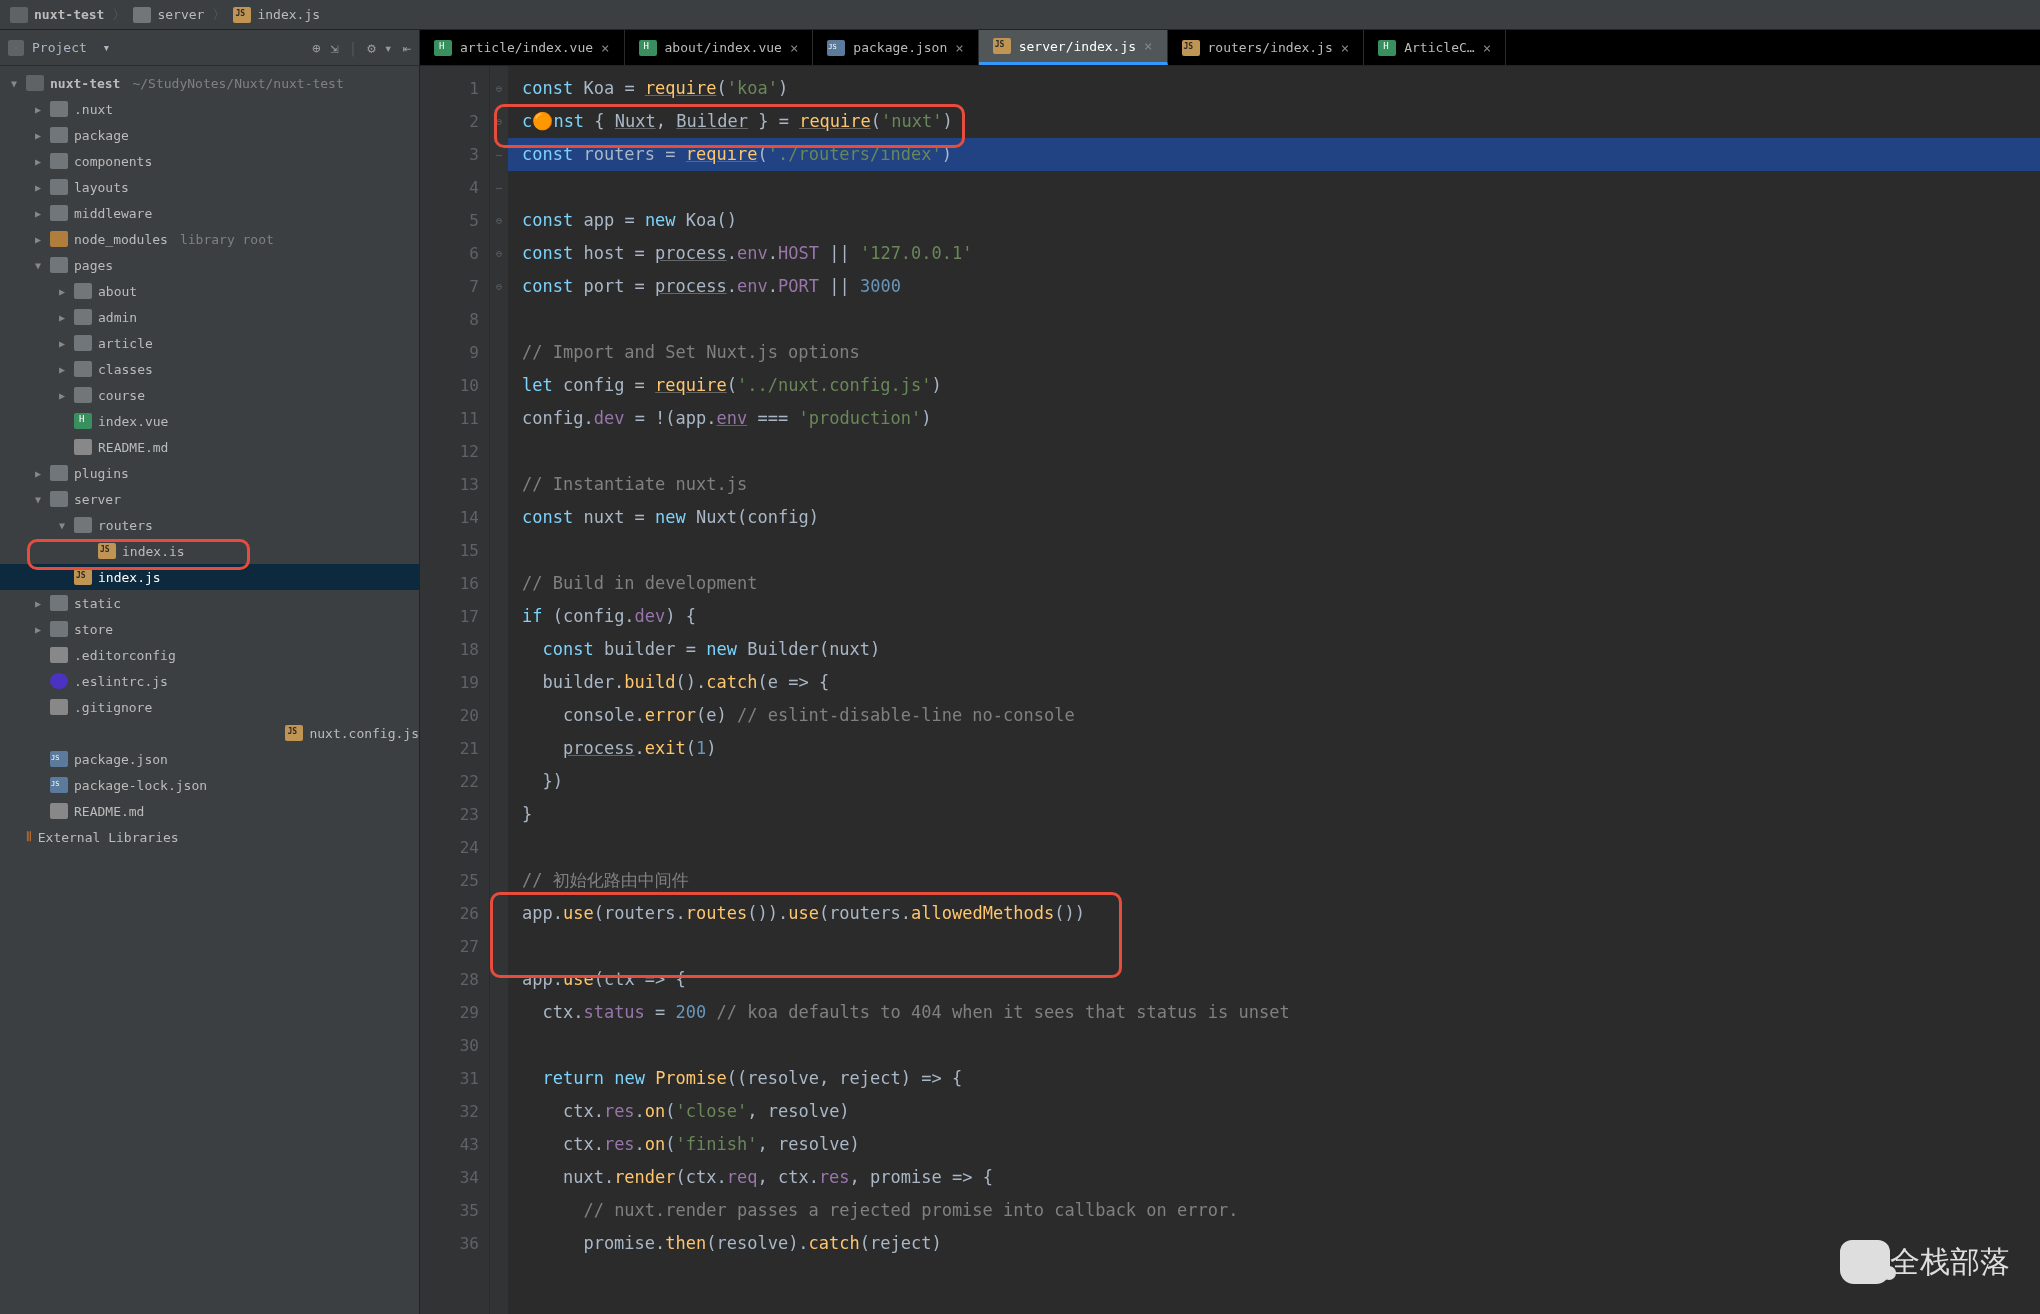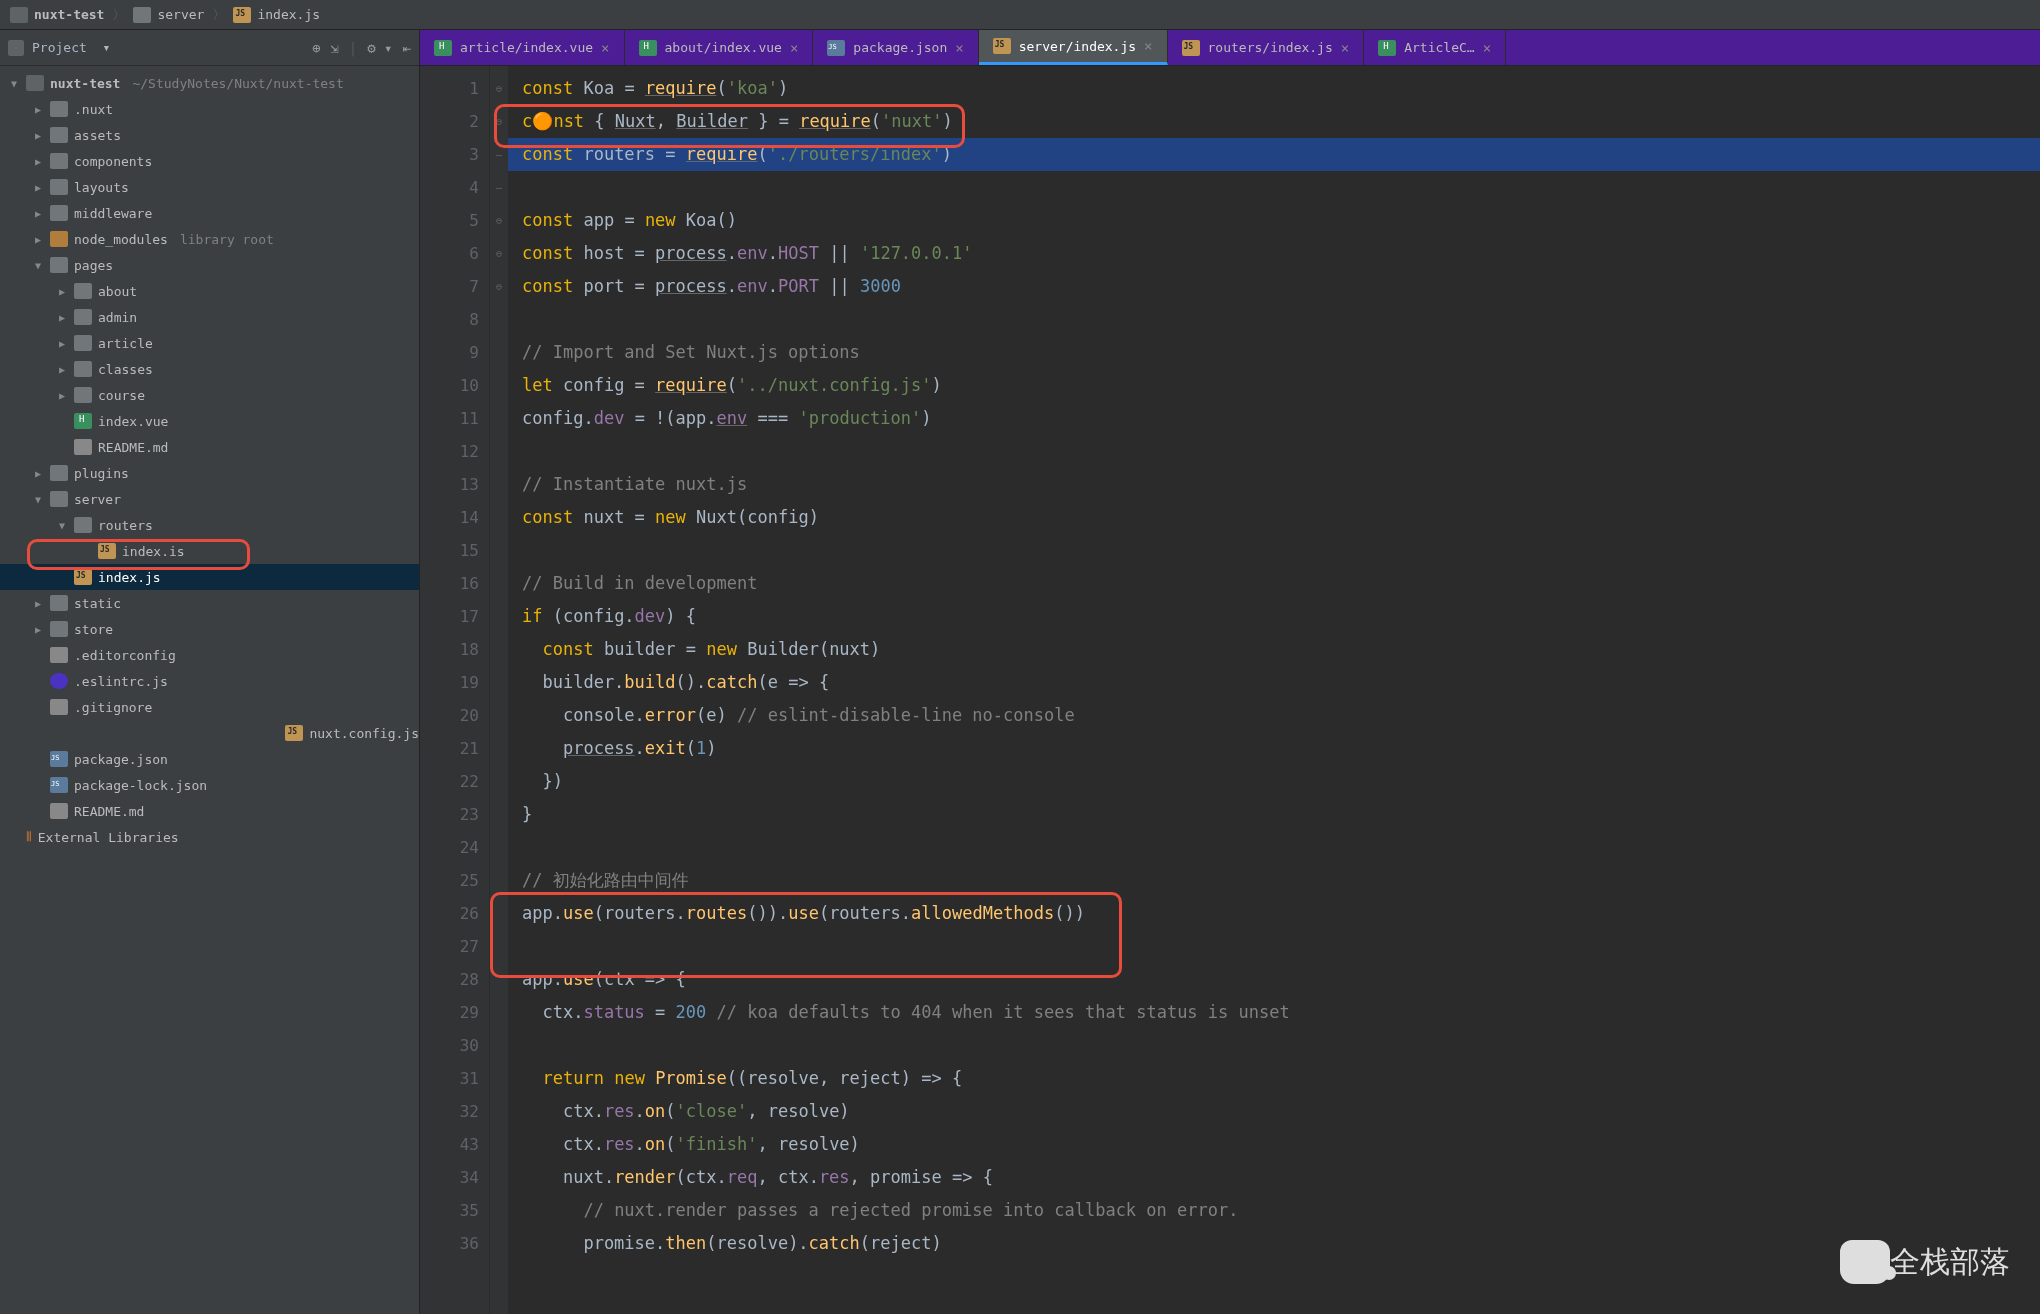--- a/index.html
+++ b/index.html
@@ -28,34 +28,34 @@
 .tree-row .arrow.closed::before { content: "▶"; }
 .tree-row .arrow.none::before { content: ""; }
 .tree-row.selected { background: #0d293e; color: #fff; }
 .tree-row .hint { color: #808080; margin-left: 6px; }
 
 
 .red-box { position: absolute; border: 3px solid #e84c3d; border-radius: 10px; pointer-events: none; }
 
 
 .editor-area { flex: 1; display: flex; flex-direction: column; background: #2b2b2b; min-width: 0; }
-.tabs { height: 36px; background: #4c1d95; border-bottom: 1px solid #232323; display: flex; align-items: stretch; overflow: hidden; }
+.tabs { height: 36px; background: #000000; border-bottom: 1px solid #232323; display: flex; align-items: stretch; overflow: hidden; }
 .tab { display: flex; align-items: center; gap: 8px; padding: 0 14px; color: #bbb; border-right: 1px solid #2b2b2b; font-size: 13px; cursor: pointer; }
 .tab.active { background: #515658; color: #fff; border-bottom: 3px solid #3399ff; }
 .tab .close { color: #888; font-size: 14px; }
 
 .editor { flex: 1; display: flex; overflow: hidden; position: relative; }
 .gutter { width: 70px; background: #313335; color: #606366; text-align: right; padding: 6px 10px 0 0; font-size: 16px; line-height: 33px; border-right: 1px solid #2b2b2b; }
 .gutter-fold { width: 18px; background: #313335; padding-top: 6px; line-height: 33px; color: #606366; font-size: 10px; text-align: center; }
 .code { flex: 1; padding: 6px 0 0 14px; font-size: 17px; line-height: 33px; white-space: pre; position: relative; }
 .code .line { height: 33px; }
 .code .line.hl { background: #214283; margin-left: -14px; padding-left: 14px; margin-right: -400px; }
 
 
-.kw { color: #eab308; }
+.kw { color: #7dd3fc; }
 .fn { color: #ffc66d; }
 .str { color: #6a8759; }
 .num { color: #6897bb; }
 .com { color: #808080; }
 .ident { color: #9876aa; }
 .op { color: #a9b7c6; }
 .under { text-decoration: underline; text-decoration-color: #666; }
 
 
 .ico { width: 18px; height: 16px; display: inline-block; border-radius: 2px; background: #6a7177; position: relative; }
@@ -121,21 +121,21 @@
           <span class="hint">~/StudyNotes/Nuxt/nuxt-test</span>
         </div>
         <div class="tree-row" style="padding-left: 32px;">
           <span class="arrow closed"></span>
           <span class="ico folder"></span>
           <span>.nuxt</span>
         </div>
         <div class="tree-row" style="padding-left: 32px;">
           <span class="arrow closed"></span>
           <span class="ico folder"></span>
-          <span>assets</span>
+          <span>package</span>
         </div>
         <div class="tree-row" style="padding-left: 32px;">
           <span class="arrow closed"></span>
           <span class="ico folder"></span>
           <span>components</span>
         </div>
         <div class="tree-row" style="padding-left: 32px;">
           <span class="arrow closed"></span>
           <span class="ico folder"></span>
           <span>layouts</span>

